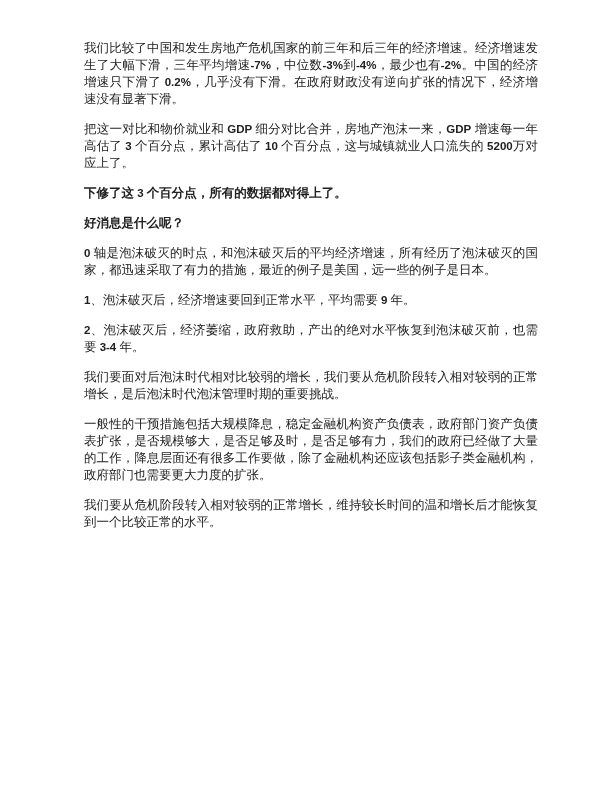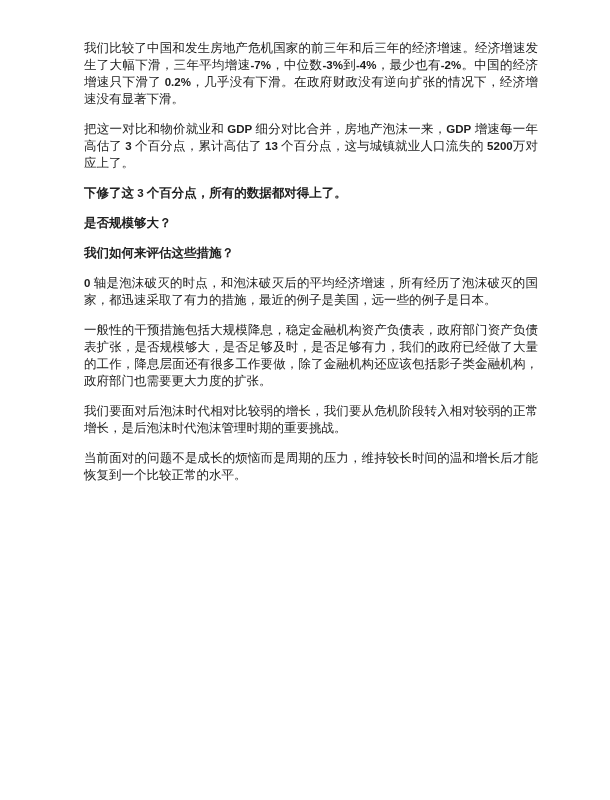--- a/index.html
+++ b/index.html
@@ -39,22 +39,23 @@
     font-weight: bold;
     font-size: 11.5px;
   }
 </style>
 </head>
 <body>
 
 <div class="page">
   <div class="doc">
       <p class="normal">我们比较了中国和发生房地产危机国家的前三年和后三年的经济增速。经济增速发生了大幅下滑，三年平均增速<span class="latin">-7%</span>，中位数<span class="latin">-3%</span>到<span class="latin">-4%</span>，最少也有<span class="latin">-2%</span>。中国的经济增速只下滑了 <span class="latin">0.2%</span>，几乎没有下滑。在政府财政没有逆向扩张的情况下，经济增速没有显著下滑。</p>
-      <p class="normal">把这一对比和物价就业和 <span class="latin">GDP</span> 细分对比合并，房地产泡沫一来，<span class="latin">GDP</span> 增速每一年高估了 <span class="latin">3</span> 个百分点，累计高估了 <span class="latin">13</span> 个百分点，这与城镇就业人口流失的 <span class="latin">5200</span>万对应上了。</p>
+      <p class="normal">把这一对比和物价就业和 <span class="latin">GDP</span> 细分对比合并，房地产泡沫一来，<span class="latin">GDP</span> 增速每一年高估了 <span class="latin">3</span> 个百分点，累计高估了 <span class="latin">10</span> 个百分点，这与城镇就业人口流失的 <span class="latin">5200</span>万对应上了。</p>
       <p class="bold">下修了这 <span class="latin">3</span> 个百分点，所有的数据都对得上了。</p>
-      <p class="heading">是否规模够大？</p>
-      <p class="heading">我们如何来评估这些措施？</p>
+      <p class="heading">好消息是什么呢？</p>
       <p class="normal"><span class="latin">0</span> 轴是泡沫破灭的时点，和泡沫破灭后的平均经济增速，所有经历了泡沫破灭的国家，都迅速采取了有力的措施，最近的例子是美国，远一些的例子是日本。</p>
+      <p class="normal"><span class="latin">1</span>、泡沫破灭后，经济增速要回到正常水平，平均需要 <span class="latin">9</span> 年。</p>
+      <p class="normal"><span class="latin">2</span>、泡沫破灭后，经济萎缩，政府救助，产出的绝对水平恢复到泡沫破灭前，也需要 <span class="latin">3-4</span> 年。</p>
+      <p class="normal">我们要面对后泡沫时代相对比较弱的增长，我们要从危机阶段转入相对较弱的正常增长，是后泡沫时代泡沫管理时期的重要挑战。</p>
       <p class="normal">一般性的干预措施包括大规模降息，稳定金融机构资产负债表，政府部门资产负债表扩张，是否规模够大，是否足够及时，是否足够有力，我们的政府已经做了大量的工作，降息层面还有很多工作要做，除了金融机构还应该包括影子类金融机构，政府部门也需要更大力度的扩张。</p>
-      <p class="normal">我们要面对后泡沫时代相对比较弱的增长，我们要从危机阶段转入相对较弱的正常增长，是后泡沫时代泡沫管理时期的重要挑战。</p>
-      <p class="normal">当前面对的问题不是成长的烦恼而是周期的压力，维持较长时间的温和增长后才能恢复到一个比较正常的水平。</p>
+      <p class="normal">我们要从危机阶段转入相对较弱的正常增长，维持较长时间的温和增长后才能恢复到一个比较正常的水平。</p>
     </div>
 </div>
 
 </body></html>

